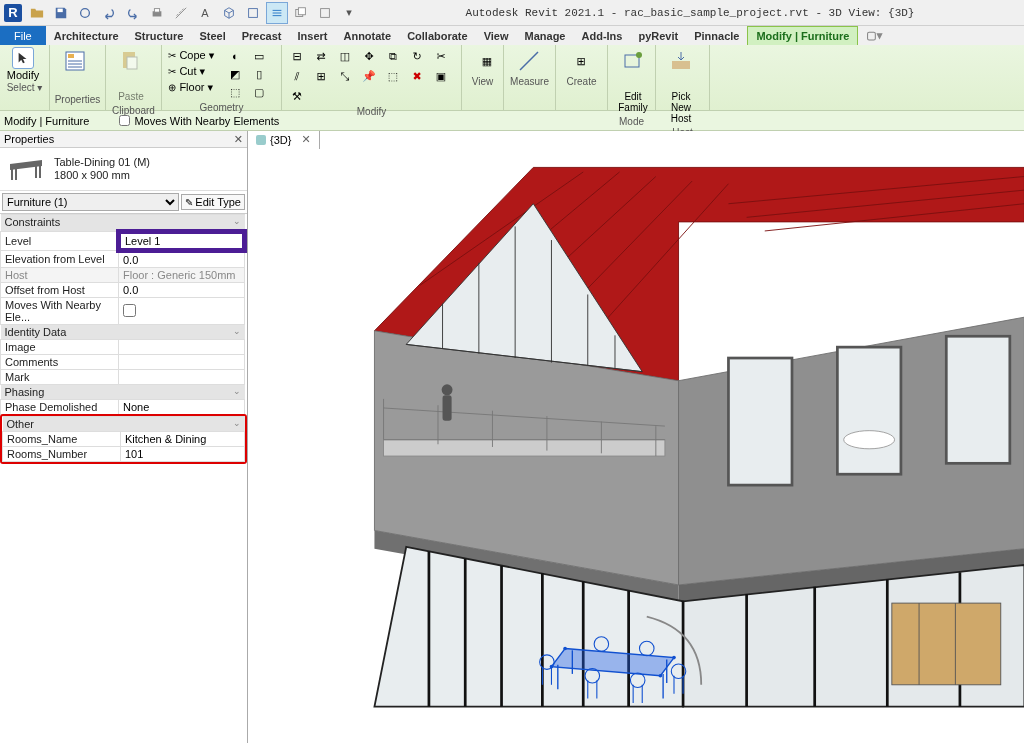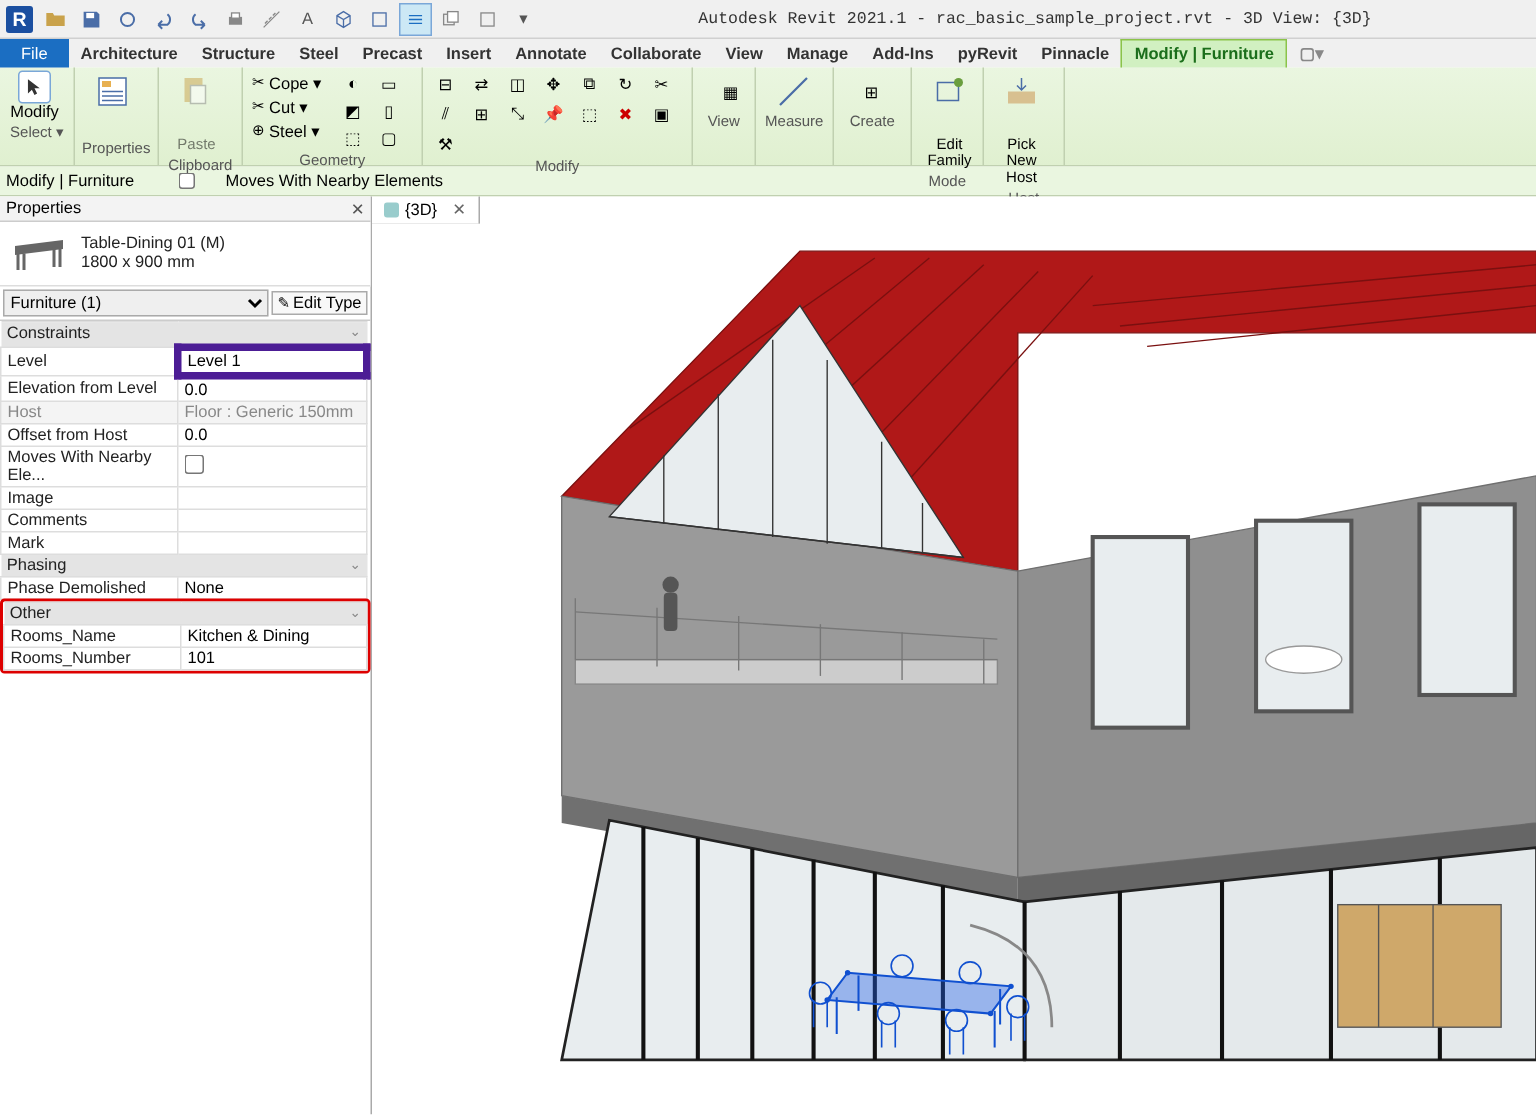--- a/index.html
+++ b/index.html
@@ -28,21 +28,21 @@
 .big-btn .icon-slot { width: 24px; height: 24px; display: flex; align-items: center; justify-content: center; }
 .big-btn span { font-size: 10px; text-align: center; line-height: 11px; margin-top: 18px; }
 .small-btn { width: 22px; height: 18px; display: flex; align-items: center; justify-content: center; }
 .split-col { display: flex; flex-direction: column; gap: 0; }
 .modify-btn { display: flex; flex-direction: column; align-items: center; width: 38px; }
 .modify-btn .cursor-icon { width: 22px; height: 22px; background: #fff; border: 1px solid #7aa7d8; border-radius: 3px; display: flex; align-items: center; justify-content: center; }
 .txt-row { display: flex; align-items: center; font-size: 10px; height: 16px; padding: 0 2px; }
 
 
 .options-bar { height: 20px; background: #eaf6e0; border-bottom: 1px solid #c0d0b0; display: flex; align-items: center; padding: 0 4px; gap: 30px; font-size: 11px; }
-.chk { display: inline-flex; align-items: center; gap: 20px; }
+.chk { display: inline-flex; align-items: center; gap: 4px; }
 .chk input { width: 11px; height: 11px; }
 
 
 .main { display: flex; height: 612px; }
 .panel-left { width: 248px; border-right: 1px solid #aaa; display: flex; flex-direction: column; background: #fff; }
 .panel-header { height: 17px; background: #f3f3f3; border-bottom: 1px solid #ccc; display: flex; align-items: center; padding: 0 4px; justify-content: space-between; font-size: 11px; }
 .panel-x { font-size: 11px; color: #555; cursor: pointer; }
 
 .prop-type { display: flex; align-items: center; padding: 6px; gap: 8px; border-bottom: 1px solid #ddd; background: #fff; }
 .prop-thumb { width: 40px; height: 30px; display: flex; align-items: center; justify-content: center; }
@@ -202,21 +202,21 @@
         </div>
       <span>Paste</span>
     </div>
     <div class="ribbon-group-label">Clipboard</div>
   </div>
   <div class="ribbon-group" style="width:120px">
     <div class="ribbon-group-row">
       <div class="split-col">
         <div class="txt-row">✂ <span style="margin-left:3px">Cope ▾</span></div>
         <div class="txt-row">✂ <span style="margin-left:3px">Cut ▾</span></div>
-        <div class="txt-row">⊕ <span style="margin-left:3px">Steel ▾</span></div>
+        <div class="txt-row">⊕ <span style="margin-left:3px">Floor ▾</span></div>
       </div>
       <div class="split-col" style="margin-left:6px">
         <div class="small-btn">◐</div>
         <div class="small-btn">◩</div>
         <div class="small-btn">⬚</div>
       </div>
       <div class="split-col">
         <div class="small-btn">▭</div>
         <div class="small-btn">▯</div>
         <div class="small-btn">▢</div>
@@ -343,20 +343,23 @@
           </tr>
       <tr>
             <td class="label-cell">Offset from Host</td>
             <td class="val-cell">0.0</td>
           </tr>
       <tr>
             <td class="label-cell">Moves With Nearby Ele...</td>
             <td class="val-cell"><input type="checkbox" style=""></td>
           </tr>
 
+      <tr class="group-hdr">
+            <td colspan="2"><span>Identity Data</span><span class="expand-ico">⌄</span></td>
+          </tr>
       <tr>
             <td class="label-cell">Image</td>
             <td class="val-cell"></td>
           </tr>
       <tr>
             <td class="label-cell">Comments</td>
             <td class="val-cell"></td>
           </tr>
       <tr>
             <td class="label-cell">Mark</td>

